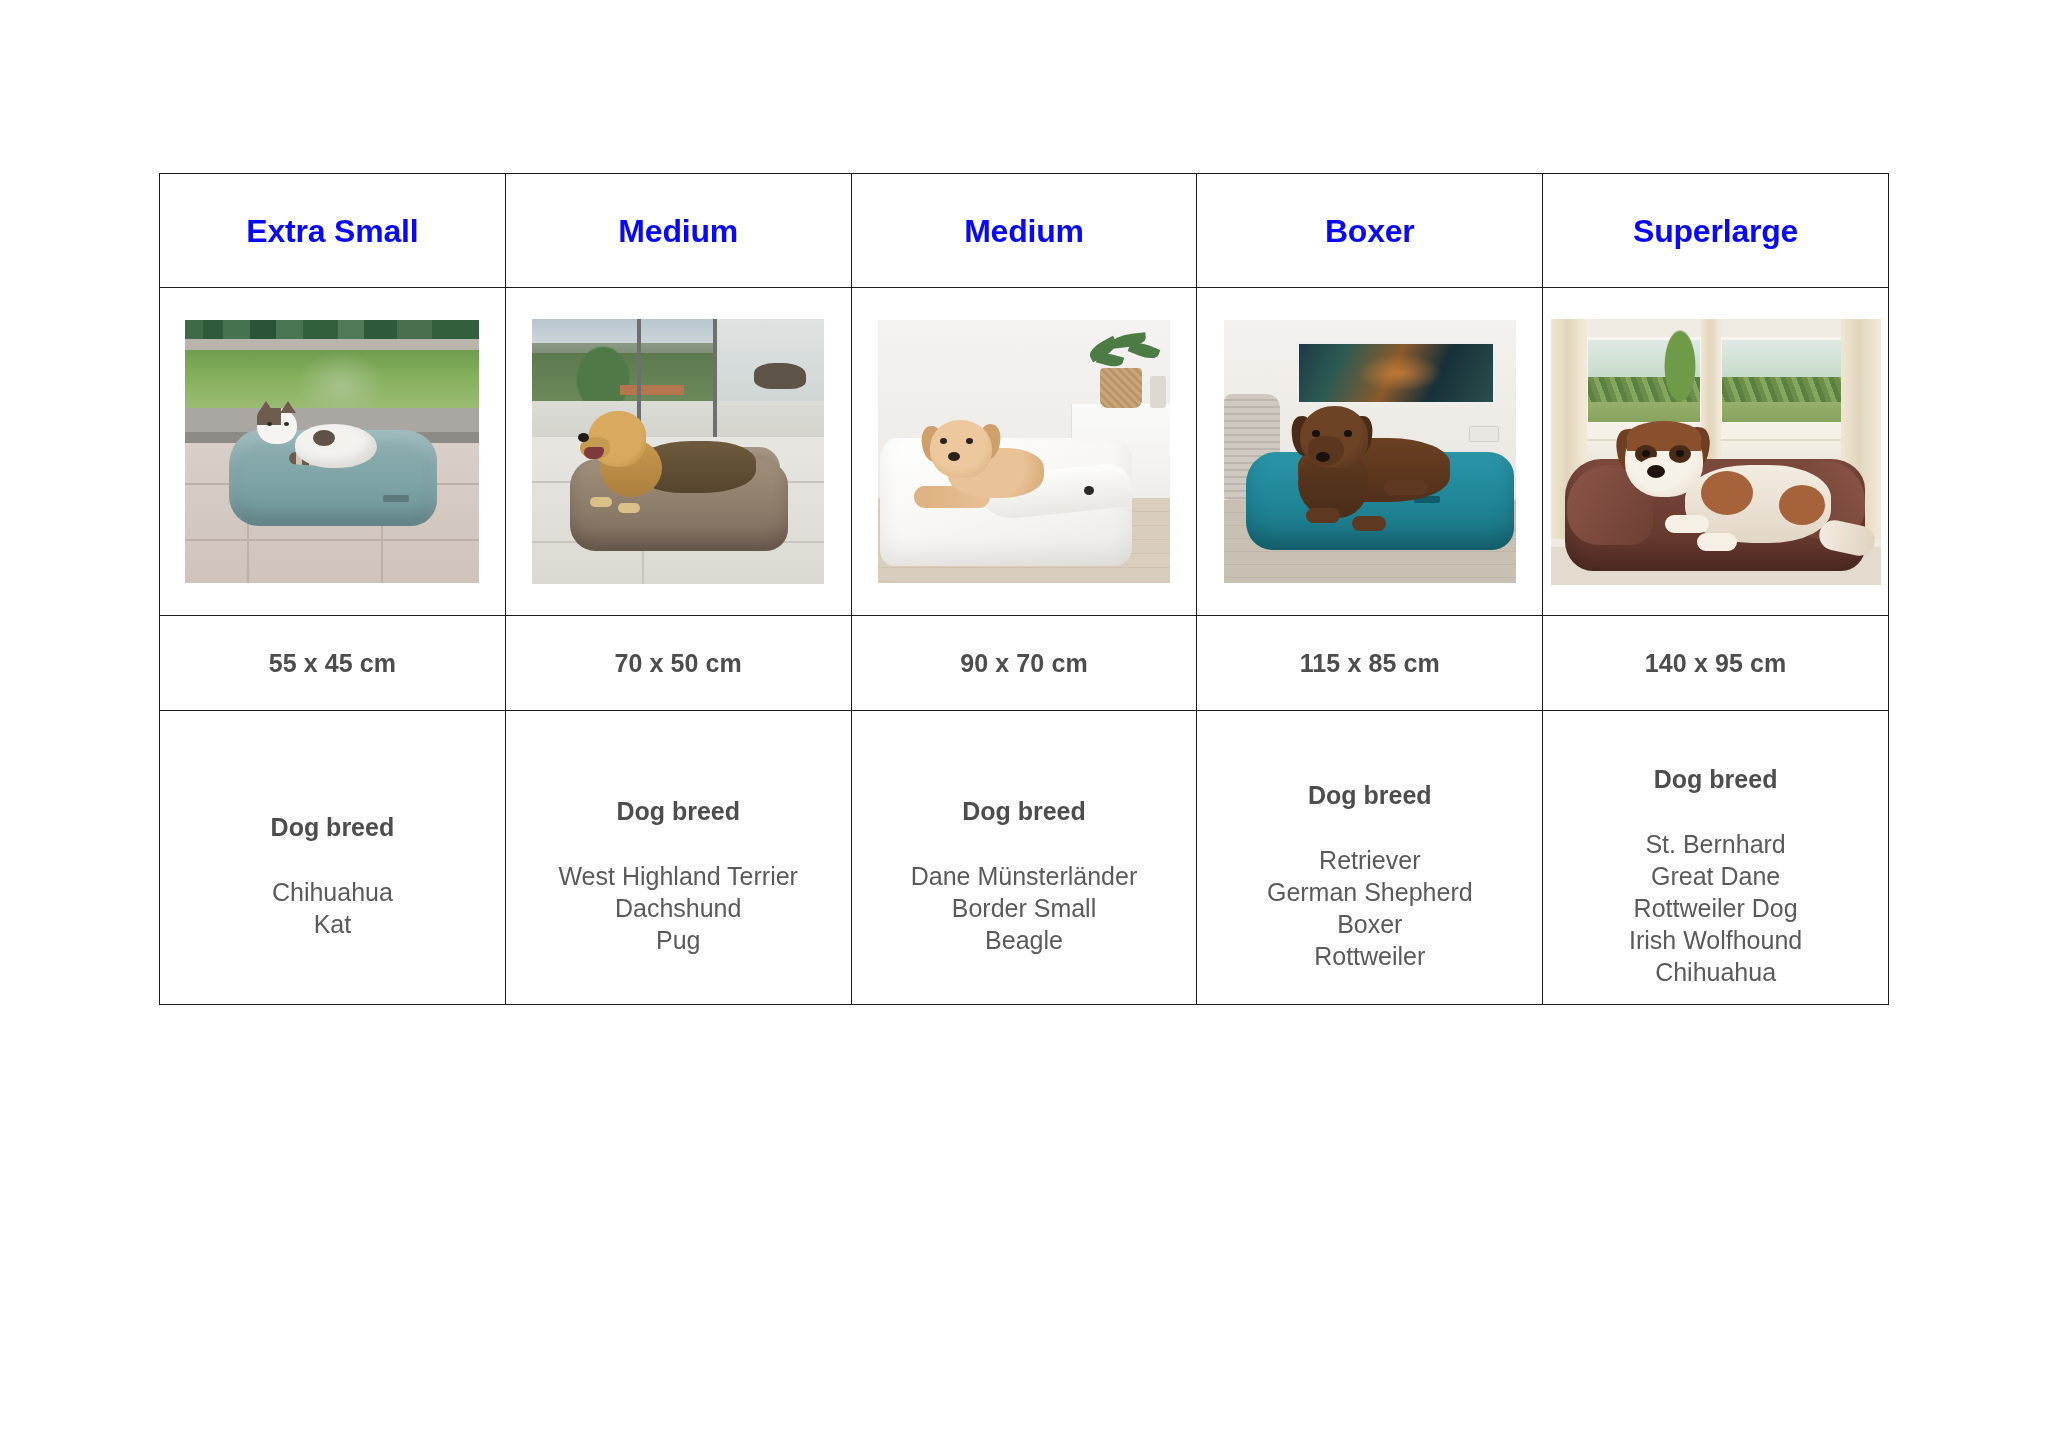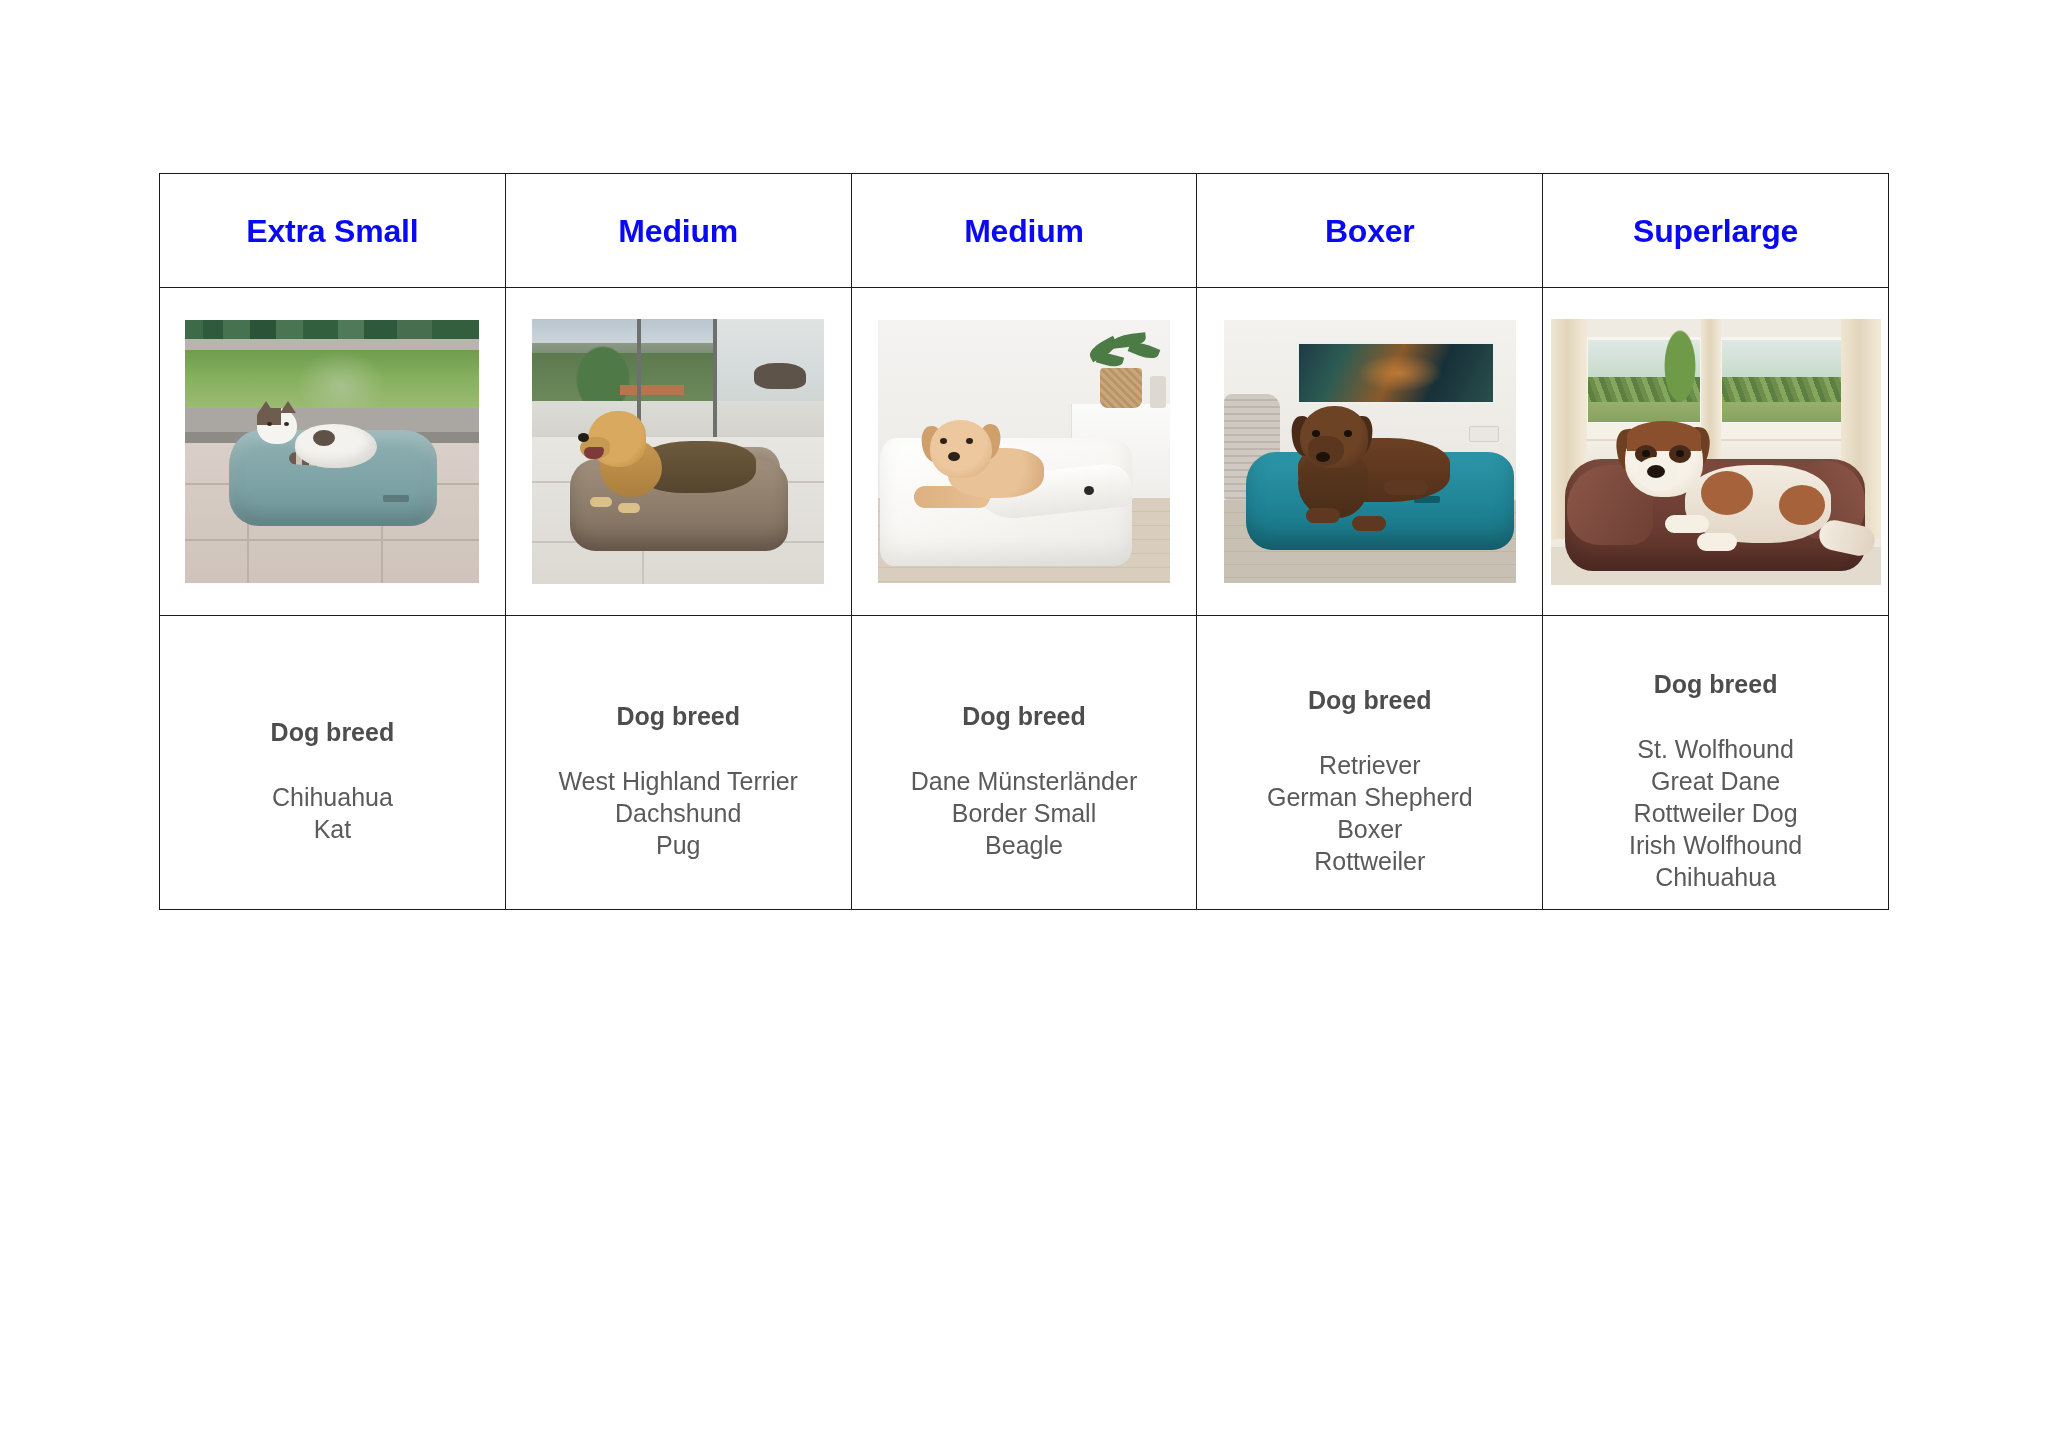--- a/index.html
+++ b/index.html
@@ -463,20 +463,37 @@
             <div class="xl-eye" style="left:125px;top:131px;"></div>
             <div class="xl-muzzle"></div>
             <div class="xl-nose"></div>
             <div class="xl-paw" style="left:114px;top:196px;width:44px;height:18px;"></div>
             <div class="xl-paw" style="left:146px;top:214px;width:40px;height:18px;"></div>
           </div>
         </div>
       </td>
     </tr>
 
+    <tr class="dim-row">
+      <td>
+        <span class="dim-label">55 x 45 cm</span>
+      </td>
+      <td>
+        <span class="dim-label">70 x 50 cm</span>
+      </td>
+      <td>
+        <span class="dim-label">90 x 70 cm</span>
+      </td>
+      <td>
+        <span class="dim-label">115 x 85 cm</span>
+      </td>
+      <td>
+        <span class="dim-label">140 x 95 cm</span>
+      </td>
+    </tr>
 
     <tr class="breed-row">
       <td>
         <div class="breed-cell-inner">
           <span class="breed-heading">Dog breed</span>
           <ul class="breed-list">
             <li>Chihuahua</li>
             <li>Kat</li>
           </ul>
         </div>
@@ -513,21 +530,21 @@
             <li>Boxer</li>
             <li>Rottweiler</li>
           </ul>
         </div>
       </td>
 
       <td>
         <div class="breed-cell-inner">
           <span class="breed-heading">Dog breed</span>
           <ul class="breed-list">
-            <li>St. Wolfhound</li>
+            <li>St. Bernhard</li>
             <li>Great Dane</li>
             <li>Rottweiler Dog</li>
             <li>Irish Wolfhound</li>
             <li>Chihuahua</li>
           </ul>
         </div>
       </td>
     </tr>
 
   </tbody>

